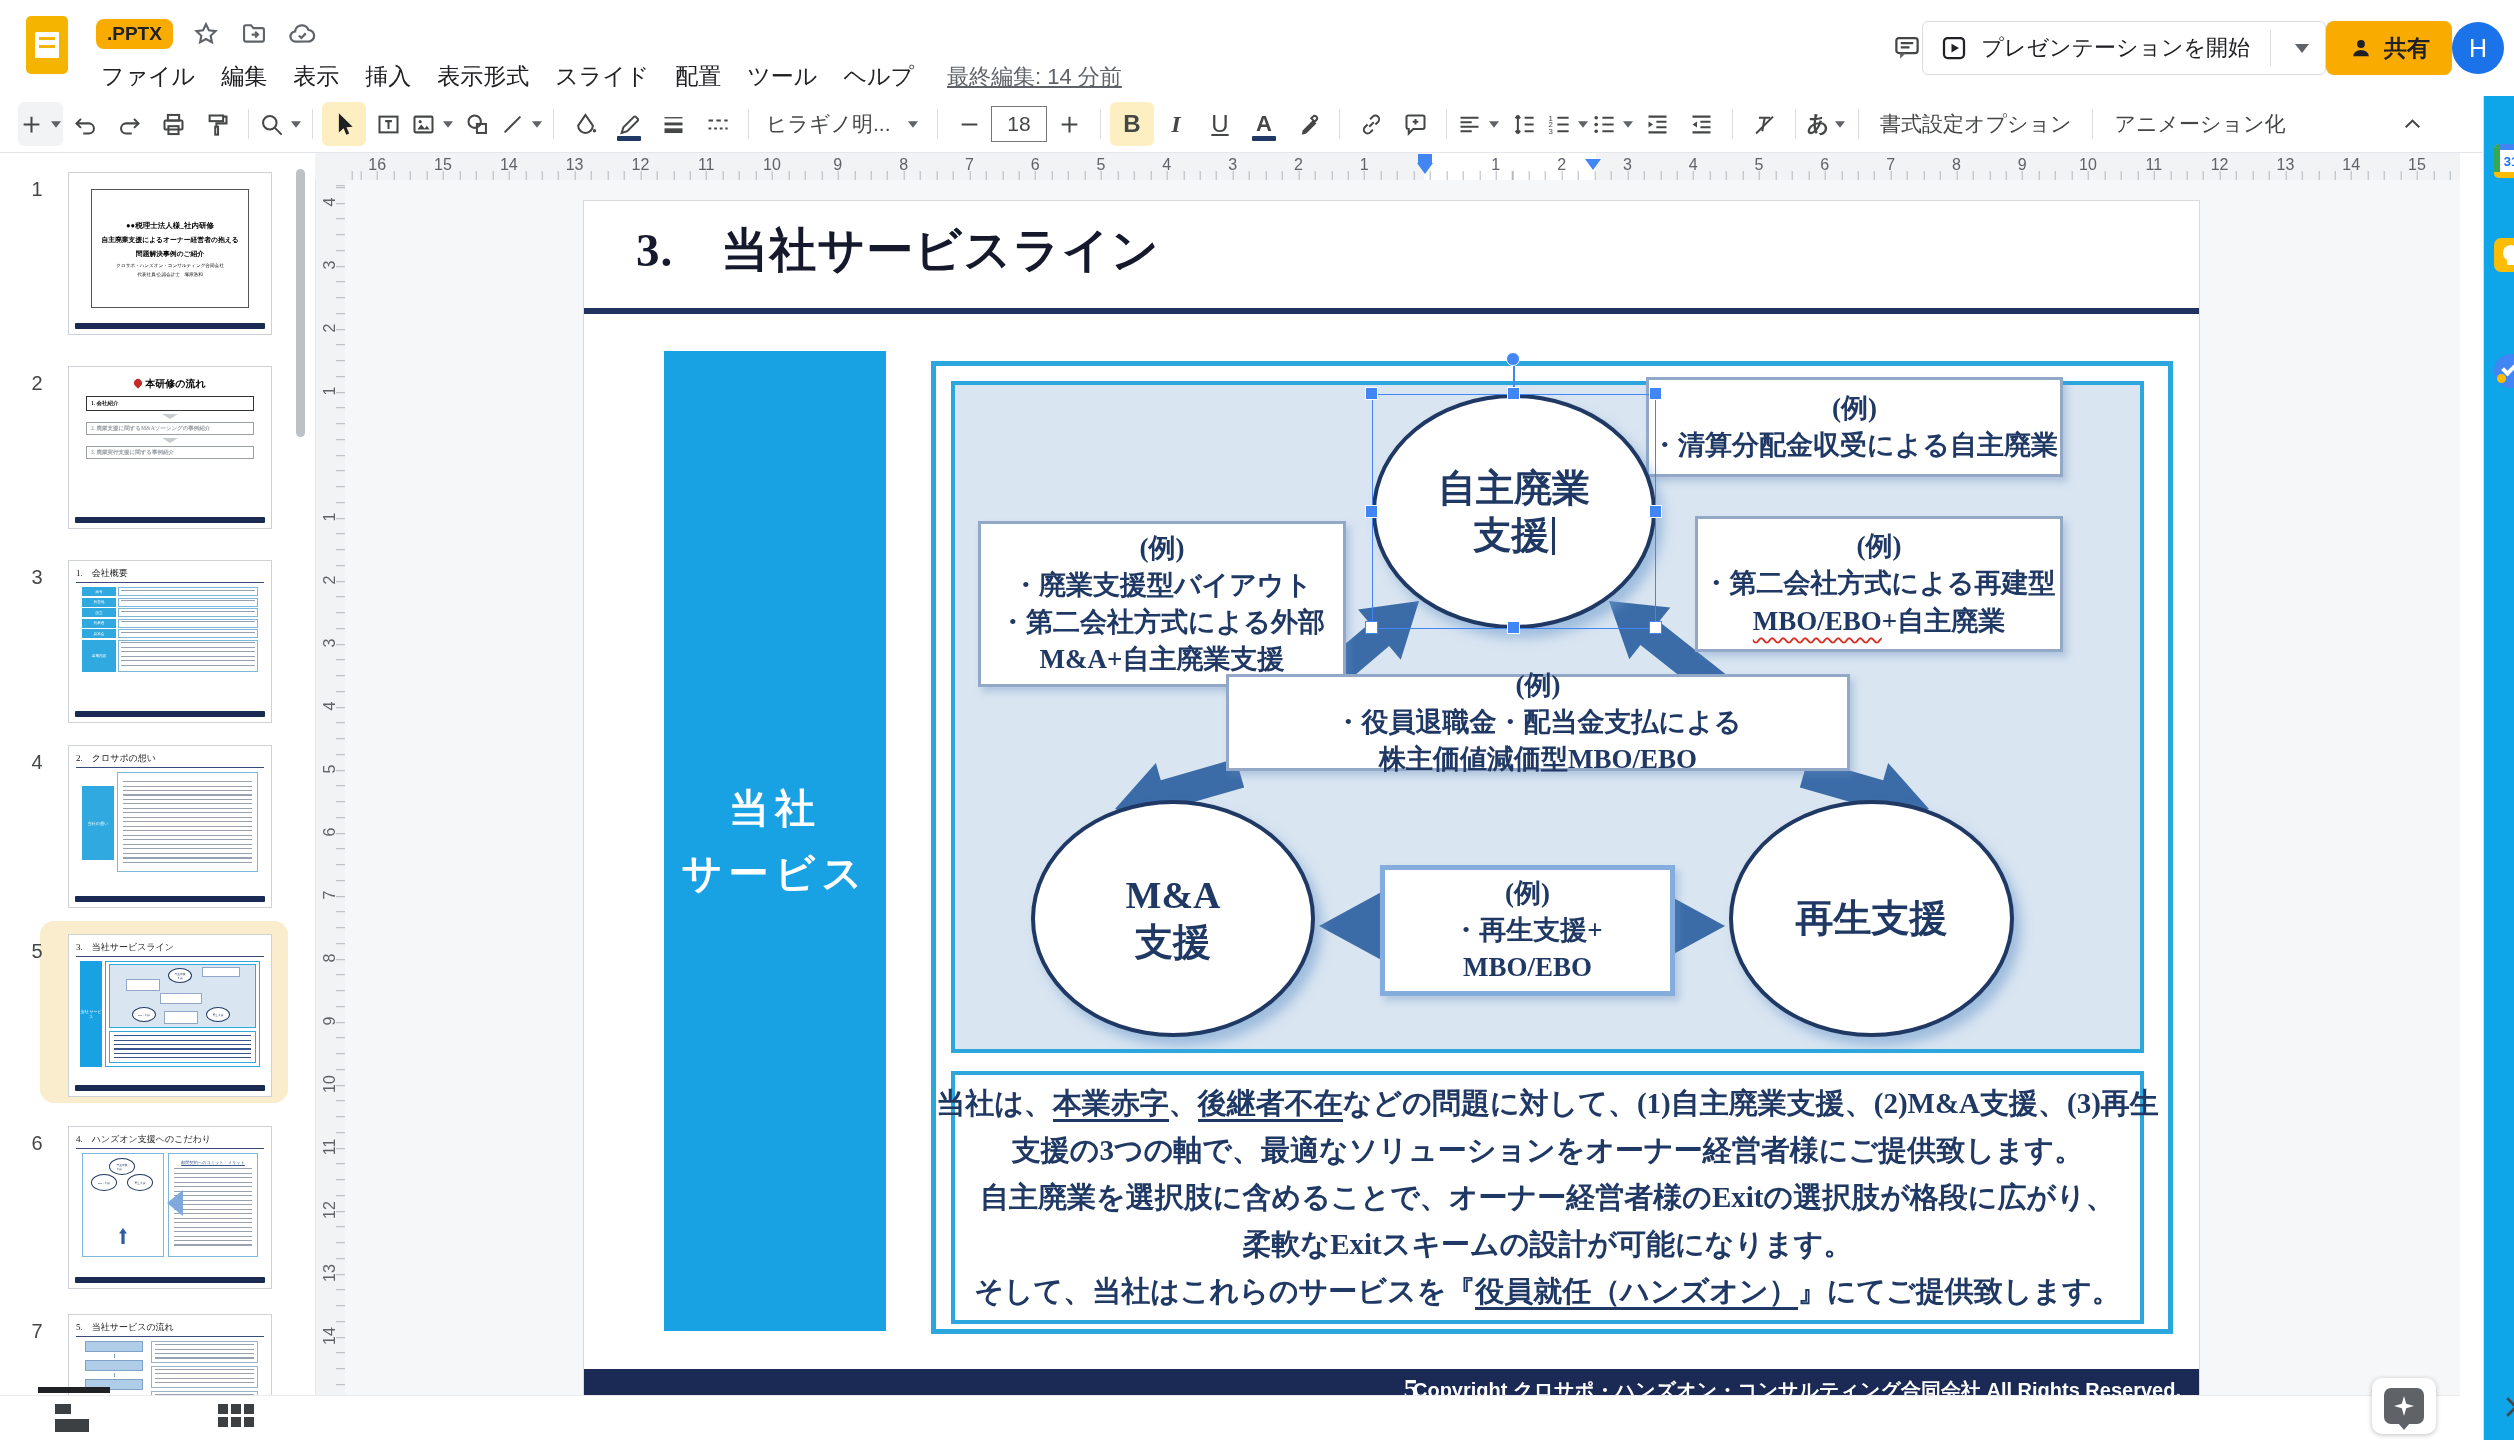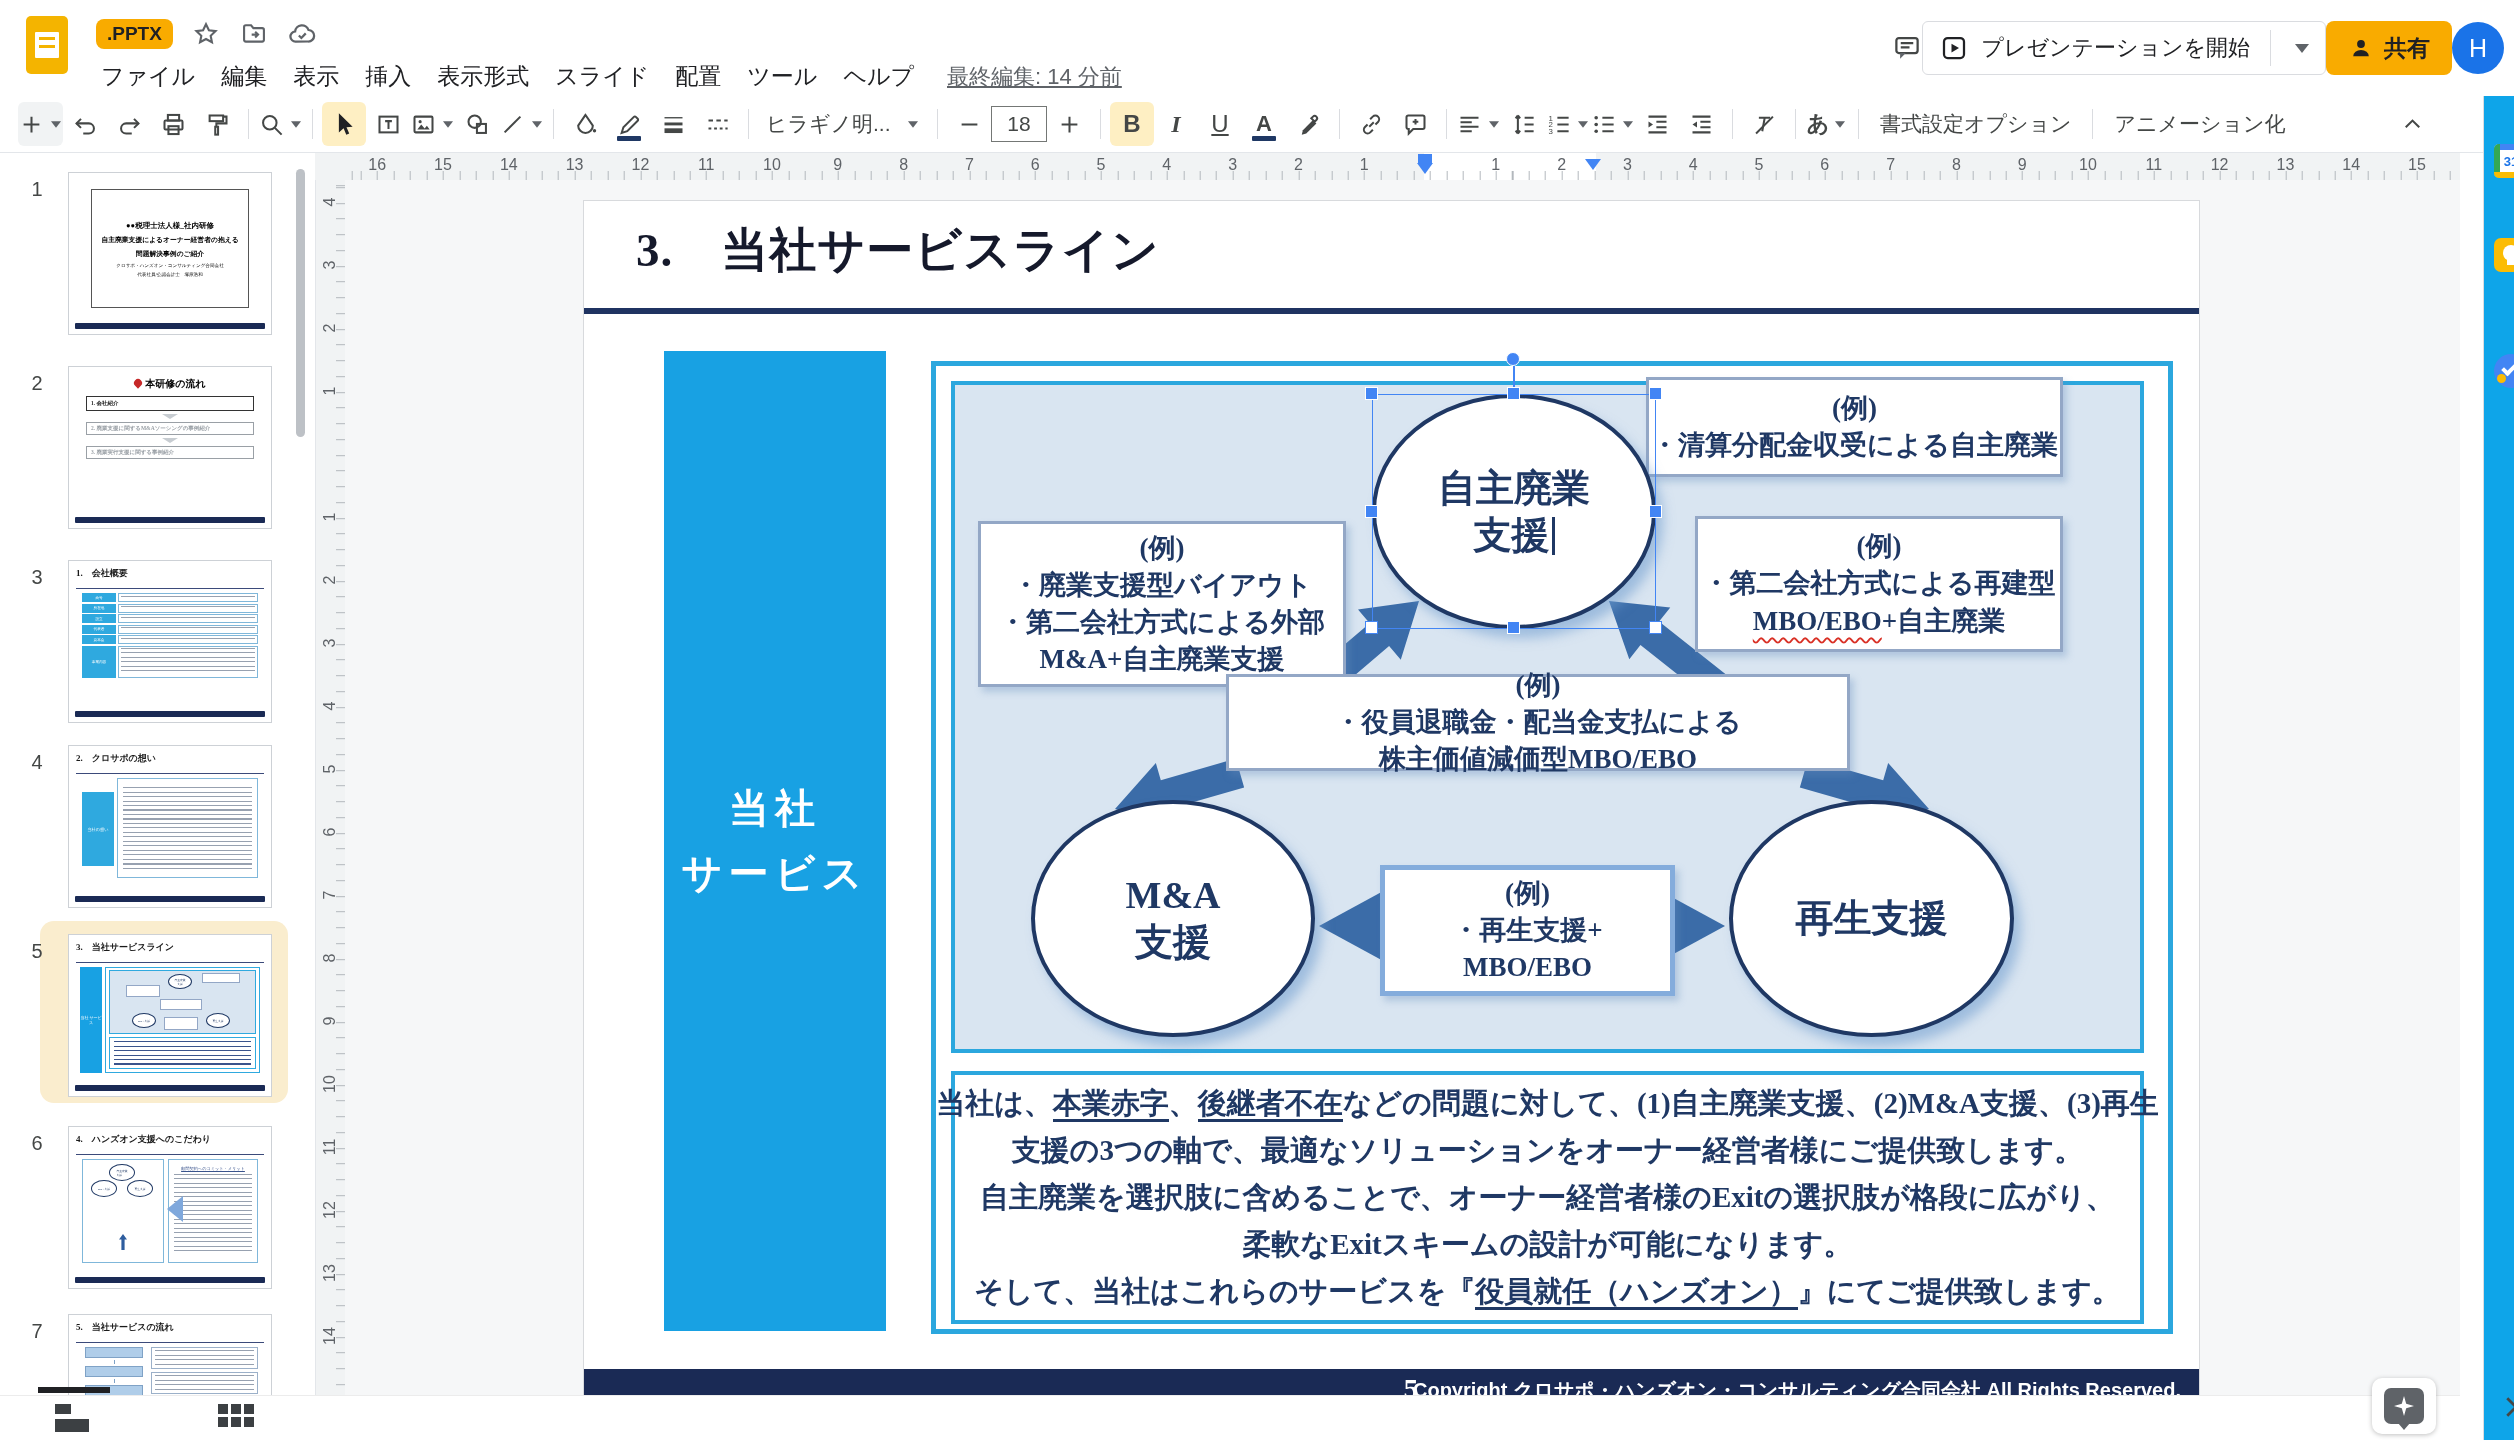--- a/index.html
+++ b/index.html
@@ -70,21 +70,21 @@
   .v-num { position:absolute; left:4px; font-size:16px; color:#5f6368; transform:rotate(-90deg); transform-origin:center; width:20px; text-align:center; }
 
   
   .left-panel { position:absolute; left:0; top:153px; width:315px; height:1242px; background:#fff; overflow:hidden; }
   .sel-pad { position:absolute; left:40px; top:768px; width:248px; height:182px; background:#FAEDCE; border-radius:14px; }
   .thumb-row { position:absolute; left:0; width:315px; }
   .thumb-num { position:absolute; left:20px; top:6px; width:34px; font-size:20px; color:#444746; text-align:center; }
   .thumb { position:absolute; left:68px; top:0; width:204px; height:163px; background:#fff; border:1.5px solid #cdd1d6; border-radius:0; overflow:hidden; }
   .mini { position:absolute; inset:0; padding:6px 7px; font-family:"Liberation Serif","DejaVu Serif",serif; }
   .m-foot { position:absolute; left:6px; right:6px; bottom:5px; height:6px; background:#1A2A55; border-radius:1px; }
-  .m-title { font-size:9px; font-weight:700; color:#1a1a1a; border-bottom:1.2px solid #3b4a7a; padding-bottom:8px; margin-bottom:4px; white-space:nowrap; overflow:hidden; }
+  .m-title { font-size:9px; font-weight:400; color:#1a1a1a; border-bottom:1.2px solid #3b4a7a; padding-bottom:2px; margin-bottom:4px; white-space:nowrap; overflow:hidden; }
   .m-lines { background:repeating-linear-gradient(to bottom,#97a1b0 0 1px,transparent 1px 4.5px); }
   .m1-box { position:absolute; left:22px; right:22px; top:16px; bottom:26px; border:1.2px solid #555; display:flex; flex-direction:column; justify-content:center; gap:4px; text-align:center; padding:0 4px; }
   .m1-l1 { font-size:7.5px; font-weight:700; }
   .m1-l2 { font-size:6.8px; font-weight:700; }
   .m1-l3 { font-size:4.6px; }
   .m2-title { text-align:center; font-size:10px; font-weight:700; margin:4px 0 5px; }
   .m2-pin { display:inline-block; width:8px; height:8px; background:#c62828; border-radius:50% 50% 50% 0; transform:rotate(-45deg); margin-right:3px; }
   .m2-box { border:1px solid #9aa0a6; font-size:5.5px; font-weight:600; color:#9aa0a6; padding:2px 4px; margin:0 10px 3px; text-align:left; white-space:nowrap; overflow:hidden; }
   .m2-box.b1 { border:1.4px solid #333; color:#1a1a1a; padding:3px 4px; }
   .m2-chev { width:16px; height:5px; margin:0 auto 3px; background:#c7ccd1; clip-path:polygon(0 0,50% 100%,100% 0); }

